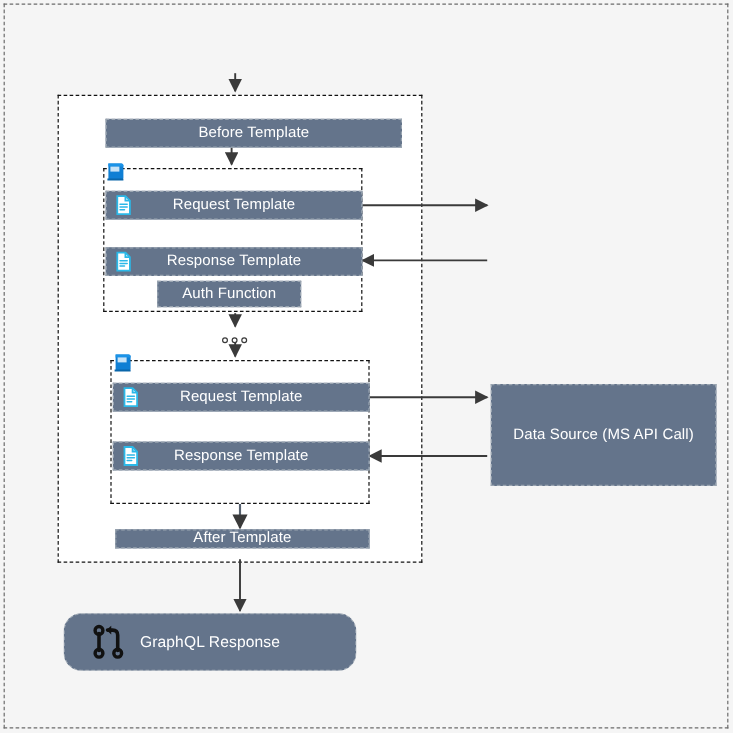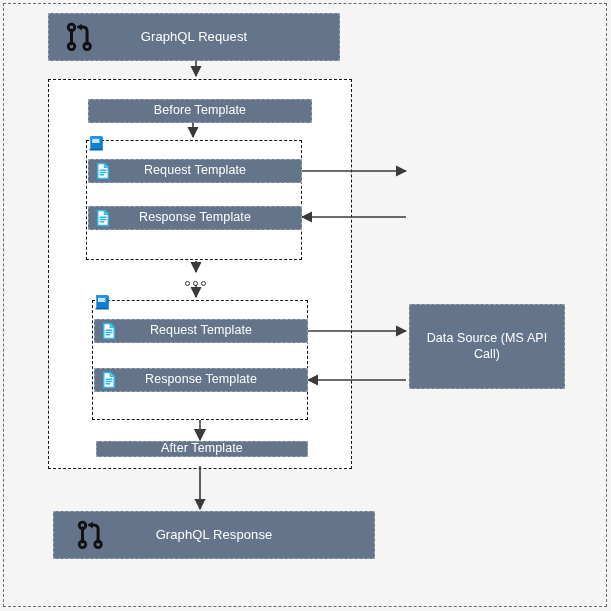--- a/index.html
+++ b/index.html
@@ -155,37 +155,22 @@
 
     <line x1="200" y1="466" x2="200" y2="509" stroke="#3a3a3a" stroke-width="1.6" marker-end="url(#ah)"></line>
   </svg>
 
   <div class="ellipsis-dots" style="left:185px; top:281px;">
     <i></i>
       <i></i>
       <i></i>
   </div>
 
-  <div class="node big" style="left:48px; top:13px; width:292px; height:48px;">
-    <span class="node-icon left" style="left:14px;">
-      <svg width="34" height="34" viewBox="0 0 24 24">
-        <g stroke="#111111" stroke-width="2.1" fill="none" stroke-linecap="round">
-          <line x1="6" y1="7" x2="6" y2="17"></line>
-          <path d="M17 17 L17 8 q0 -3 -3 -3 L11 5"></path>
-          <path d="M13.2 2.4 L10.4 5 L13.2 7.6" fill="#111111" stroke="none"></path>
-        </g>
-        <circle cx="6" cy="5.2" r="2.3" fill="none" stroke="#111111" stroke-width="2"></circle>
-        <circle cx="6" cy="18.6" r="2.3" fill="none" stroke="#111111" stroke-width="2"></circle>
-        <circle cx="17" cy="18.6" r="2.3" fill="none" stroke="#111111" stroke-width="2"></circle>
-      </svg>
-    </span>
-    <span class="node-label">GraphQL Request</span>
-  </div>
-
-  <div class="node" style="left:88px; top:99px; width:224px; height:24px;">
+
+  <div class="node" style="left:88px; top:99px; width:247px; height:24px;">
     <span class="node-label">Before Template</span>
   </div>
 
   <span class="corner-icon" style="left:87px; top:133px;">
     <svg width="20" height="20" viewBox="0 0 24 24">
       <path d="M4 4 h13 a2 2 0 0 1 2 2 v12 a2 2 0 0 1 -2 2 h-13 z" fill="#0f7fd4"></path>
       <path d="M4 4 h13 a2 2 0 0 1 2 2 v1 h-15 z" fill="#1a93e8"></path>
       <rect x="6" y="7" width="9" height="5" fill="#e8f4fd" opacity="0.85"></rect>
       <path d="M3 19 h16 v2 h-16 z" fill="#0a66aa"></path>
     </svg>
@@ -214,20 +199,23 @@
         <g stroke="#2bb8e8" stroke-width="1.7" stroke-linecap="round">
           <line x1="8" y1="11" x2="16" y2="11"></line>
           <line x1="8" y1="14" x2="16" y2="14"></line>
           <line x1="8" y1="17" x2="13" y2="17"></line>
         </g>
       </svg>
     </span>
     <span class="node-label">Response Template</span>
   </div>
 
+  <div class="node" style="left:131px; top:234px; width:120px; height:22px;">
+    <span class="node-label">Auth Function</span>
+  </div>
 
   <span class="corner-icon" style="left:93px; top:292px;">
     <svg width="20" height="20" viewBox="0 0 24 24">
       <path d="M4 4 h13 a2 2 0 0 1 2 2 v12 a2 2 0 0 1 -2 2 h-13 z" fill="#0f7fd4"></path>
       <path d="M4 4 h13 a2 2 0 0 1 2 2 v1 h-15 z" fill="#1a93e8"></path>
       <rect x="6" y="7" width="9" height="5" fill="#e8f4fd" opacity="0.85"></rect>
       <path d="M3 19 h16 v2 h-16 z" fill="#0a66aa"></path>
     </svg>
   </span>
 
@@ -258,34 +246,34 @@
         </g>
       </svg>
     </span>
     <span class="node-label">Response Template</span>
   </div>
 
   <div class="node" style="left:96px; top:441px; width:212px; height:16px;">
     <span class="node-label">After Template</span>
   </div>
 
-  <div class="node big" style="left:53px; top:511px; width:322px; height:48px;">
+  <div class="node big" style="left:53px; top:511px; width:244px; height:48px;border-radius:15px;">
     <span class="node-icon left" style="left:20px;">
       <svg width="34" height="34" viewBox="0 0 24 24">
         <g stroke="#111111" stroke-width="2.1" fill="none" stroke-linecap="round">
           <line x1="6" y1="7" x2="6" y2="17"></line>
           <path d="M17 17 L17 8 q0 -3 -3 -3 L11 5"></path>
           <path d="M13.2 2.4 L10.4 5 L13.2 7.6" fill="#111111" stroke="none"></path>
         </g>
         <circle cx="6" cy="5.2" r="2.3" fill="none" stroke="#111111" stroke-width="2"></circle>
         <circle cx="6" cy="18.6" r="2.3" fill="none" stroke="#111111" stroke-width="2"></circle>
         <circle cx="17" cy="18.6" r="2.3" fill="none" stroke="#111111" stroke-width="2"></circle>
       </svg>
     </span>
     <span class="node-label">GraphQL Response</span>
   </div>
 
 
-  <div class="node" style="left:409px; top:304px; width:156px; height:85px;">
+  <div class="node" style="left:409px; top:320px; width:188px; height:85px;">
     <span class="node-label">Data Source (MS API Call)</span>
   </div>
 
 </div>
 
 </body></html>

